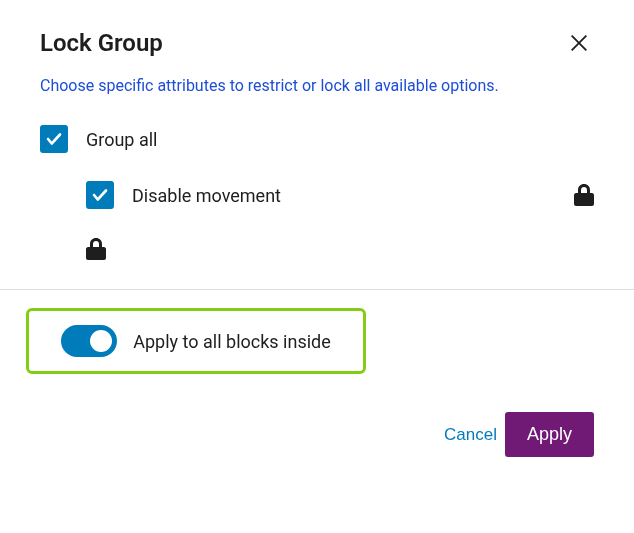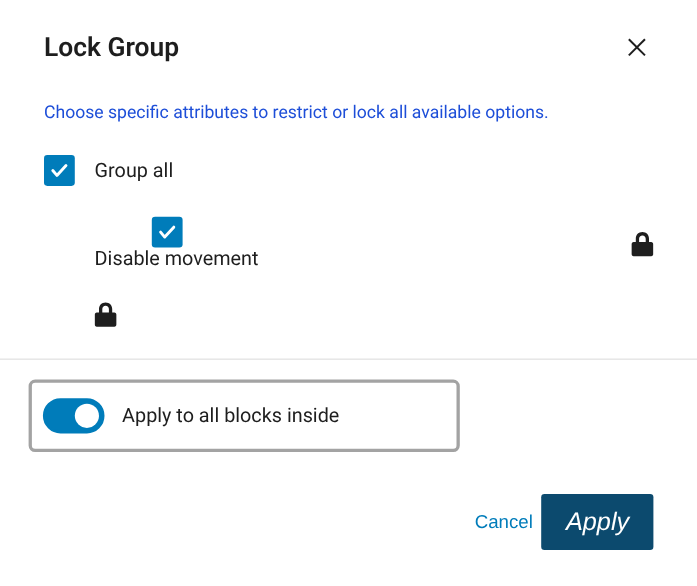--- a/index.html
+++ b/index.html
@@ -14,21 +14,21 @@
       background: #fff;
       color: #1e1e1e;
     }
     .modal {
       padding: 28px 40px 32px 40px;
     }
     .header {
       display: flex;
       justify-content: space-between;
       align-items: center;
-      margin-bottom: 34px;
+      margin-bottom: 18px;
     }
     .title {
       font-size: 24px;
       font-weight: 600;
       color: #1e1e1e;
     }
     .close-btn {
       background: none;
       border: none;
       cursor: pointer;
@@ -47,21 +47,20 @@
       align-items: center;
       margin-bottom: 28px;
     }
     .sub-option {
       padding-left: 46px;
       justify-content: space-between;
     }
     .sub-option-left {
       display: flex;
       align-items: center;
-      flex-direction: column;
     }
     .checkbox {
       width: 28px;
       height: 28px;
       background: #007cba;
       border-radius: 3px;
       margin-right: 18px;
       display: flex;
       align-items: center;
       justify-content: center;
@@ -74,28 +73,29 @@
     }
     .lock-icon {
       flex-shrink: 0;
     }
     .divider {
       height: 1px;
       background: #ddd;
       margin: 0 -40px 18px -40px;
     }
     .toggle-highlight {
-      border: 3px solid #a3a3a3;
+      border: 3px solid #84cc16;
       border-radius: 6px;
       padding: 14px 10px;
       margin-left: -14px;
       margin-bottom: 38px;
       display: inline-flex;
       align-items: center;
-      width: 392px;
+      width: 340px;
+      justify-content: center;
     }
     .toggle {
       width: 56px;
       height: 32px;
       border: 3px solid #007cba;
       border-radius: 18px;
       background: #007cba;
       position: relative;
       cursor: pointer;
       margin-right: 16px;
@@ -121,28 +121,27 @@
     }
     .cancel-btn {
       background: none;
       border: none;
       color: #007cba;
       font-size: 17px;
       cursor: pointer;
       padding: 10px 8px;
     }
     .apply-btn {
-      background: #0c4a6e;
+      background: #701a75;
       border: none;
       color: #fff;
-      font-size: 23px;
+      font-size: 18px;
       cursor: pointer;
       padding: 12px 22px;
       border-radius: 3px;
-      font-style: italic;
     }
   </style>
 </head>
 <body>
 
 <div class="modal">
   <div class="header">
     <h1 class="title">Lock Group</h1>
     <button class="close-btn">
       <svg width="22" height="22" viewBox="0 0 24 24" fill="none" stroke="#1e1e1e" stroke-width="2">

